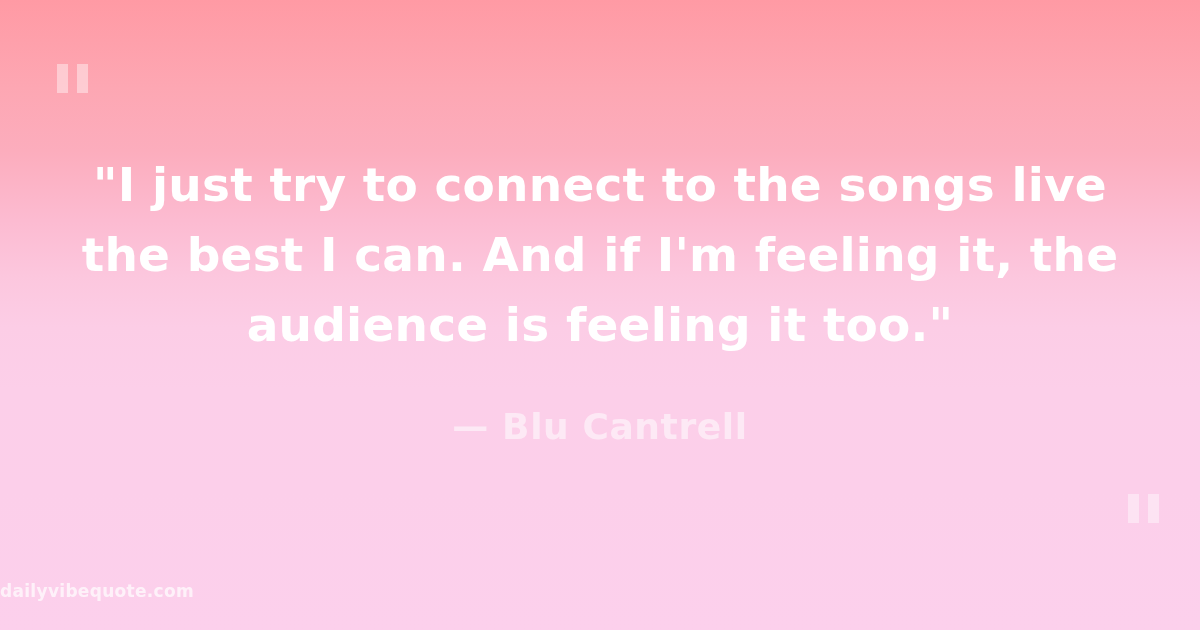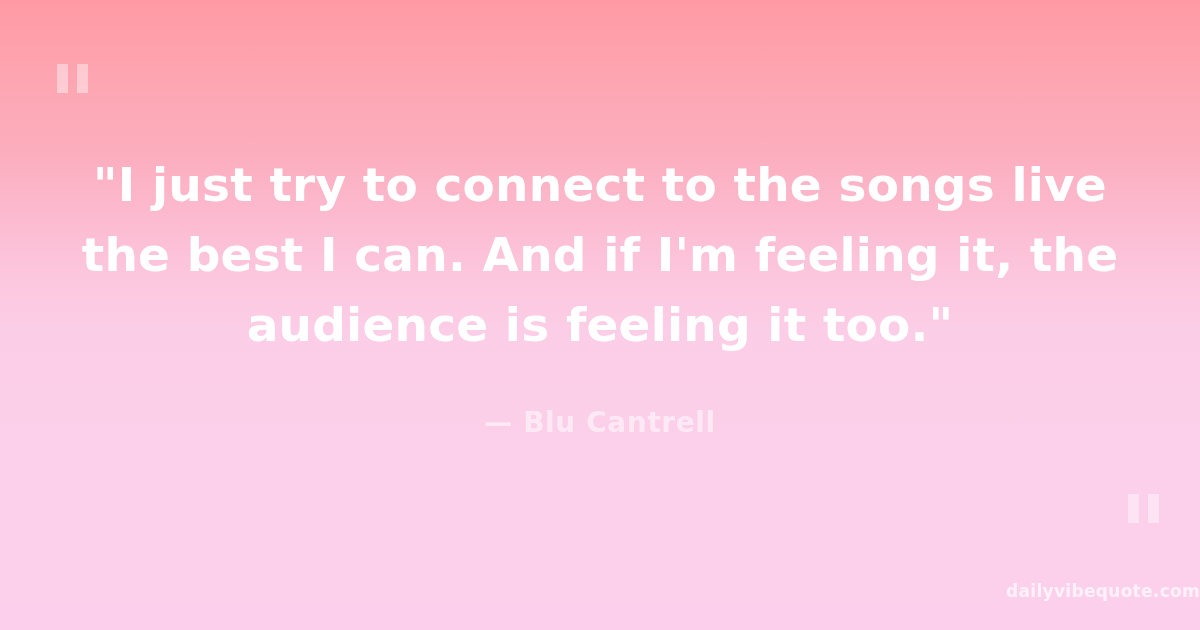--- a/index.html
+++ b/index.html
@@ -84,34 +84,34 @@
     color: #ffffff;
     font-size: 47px;
     font-weight: bold;
     line-height: 70px;
     letter-spacing: 0.2px;
   }
 
   .attribution {
     margin-top: 46px;
     text-align: center;
-    font-size: 28px;
+    font-size: 36px;
     font-weight: bold;
     color: #ffffff;
     opacity: 0.55;
     letter-spacing: 0.6px;
   }
 
   
   .footer {
     position: absolute;
     left: 0;
     right: 0;
     bottom: 29px;
-    text-align: right;
+    text-align: left;
     font-size: 17px;
     font-weight: bold;
     color: #ffffff;
     opacity: 0.72;
     letter-spacing: 0.3px;
   }
 </style>
 </head>
 <body>
 

